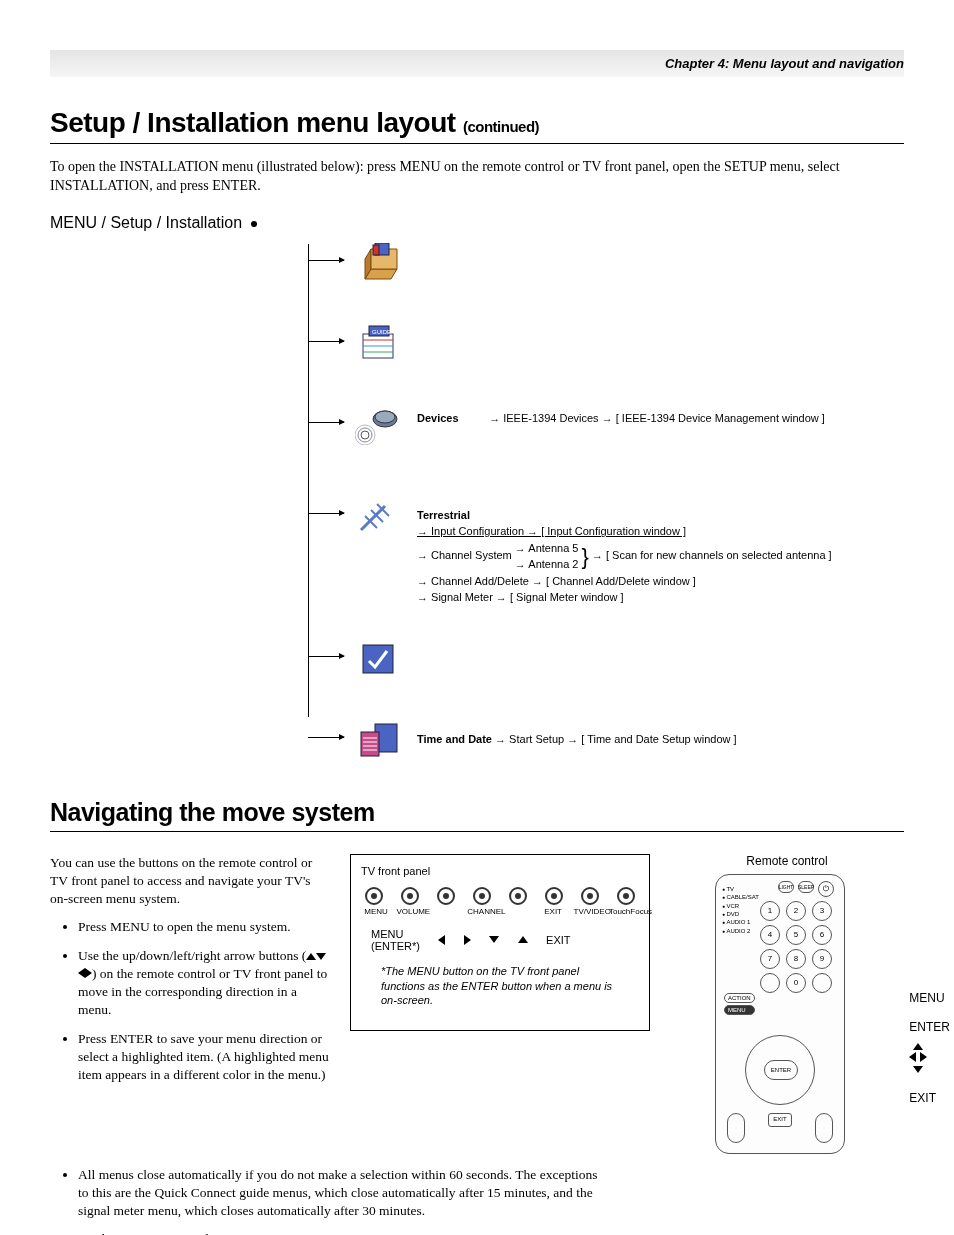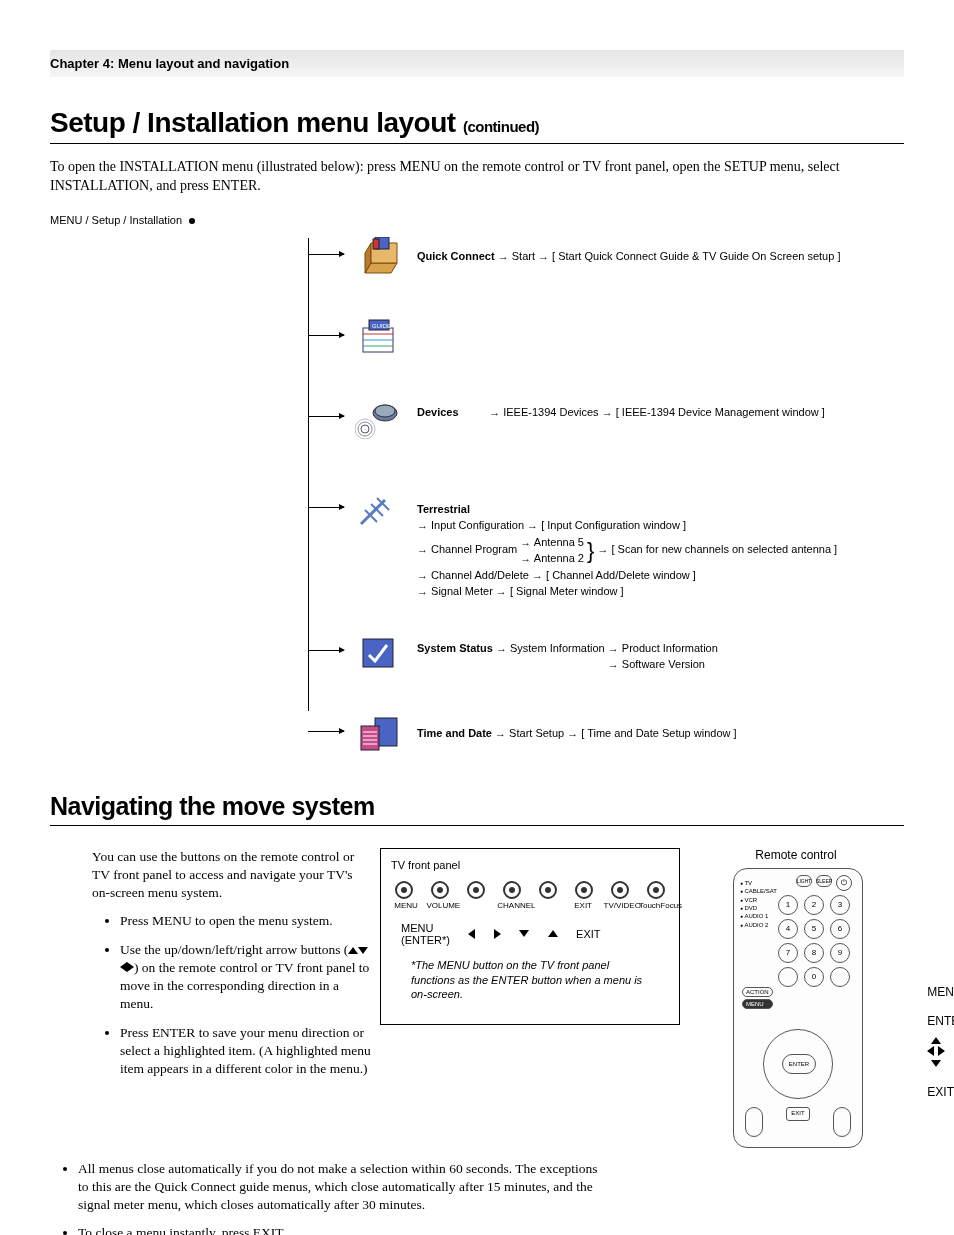--- a/index.html
+++ b/index.html
@@ -7,22 +7,23 @@
     font-family: Arial, Helvetica, sans-serif;
     font-size: 12px;
     color: #000;
     background: #fff;
     width: 954px;
     margin: 0 auto;
     padding: 50px 50px 30px 50px;
   }
   .chapter-bar {
     background: linear-gradient(to bottom, #e5e5e5, #f5f5f5);
-    text-align: left;
+    text-align: right;
     font-weight: bold;
+    font-style: italic;
     font-size: 13px;
     padding: 6px 0;
     margin-bottom: 30px;
   }
   h1 {
     font-family: "Arial Narrow", Arial, sans-serif;
     font-weight: bold;
     font-size: 28px;
     letter-spacing: -0.5px;
     border-bottom: 1px solid #000;
@@ -33,21 +34,21 @@
     font-size: 15px;
     font-weight: bold;
   }
   .intro {
     font-family: Georgia, "Times New Roman", serif;
     font-size: 14px;
     line-height: 1.35;
     margin-bottom: 18px;
   }
   .breadcrumb {
-    font-size: 11px;
+    font-size: 16px;
     margin-bottom: 4px;
   }
   .dot { display:inline-block; width:6px; height:6px; background:#000; border-radius:50%; vertical-align:middle; margin:0 4px; }
   .menu-diagram {
     position: relative;
     margin-left: 0px;
     margin-bottom: 30px;
   }
   .menu-row {
     display: flex;
@@ -85,22 +86,21 @@
     font-weight: bold;
     font-size: 25px;
     letter-spacing: -0.5px;
     border-bottom: 1px solid #000;
     padding-bottom: 4px;
     margin-bottom: 22px;
     margin-top: 10px;
   }
   .nav-section {
     display: flex;
-    gap: 8px;
-    margin-left: 42px;
+    gap: 20px;
   }
   .nav-left {
     flex: 0 0 280px;
     font-family: Georgia, "Times New Roman", serif;
     font-size: 13.5px;
     line-height: 1.35;
   }
   .nav-left ul { list-style: disc; padding-left: 28px; margin-top: 10px; }
   .nav-left li { margin-bottom: 10px; }
   .nav-middle {
@@ -243,24 +243,20 @@
     <div class="arrow-col"></div>
     <div class="icon-box">
       <svg class="small-ico" viewBox="0 0 46 40">
           <polygon points="10,36 36,36 42,26 16,26" fill="#d9a24a" stroke="#7a4a10"></polygon>
           <polygon points="10,36 10,16 16,6 16,26" fill="#b97a2a" stroke="#7a4a10"></polygon>
           <polygon points="16,6 42,6 42,26 16,26" fill="#e8b86a" stroke="#7a4a10"></polygon>
           <rect x="20" y="0" width="14" height="12" fill="#4a64c4" stroke="#223"></rect>
           <rect x="18" y="2" width="6" height="10" fill="#c33" stroke="#223"></rect>
         </svg>
     </div>
-    <div class="menu-text">
-      <span class="bold">Quick Connect</span>
-      <span class="arr">→  Start  →   [ Start Quick Connect Guide &amp; TV Guide On Screen setup ]</span>
-    </div>
   </div>
 
   <div class="menu-row">
     <div class="hstem ahead-r" style="left:258px; top:24px; width:36px;"></div>
     <div class="arrow-col"></div>
     <div class="icon-box">
       <svg class="small-ico" viewBox="0 0 46 40">
           <rect x="8" y="10" width="30" height="24" fill="#fff" stroke="#336"></rect>
           <line x1="8" y1="16" x2="38" y2="16" stroke="#c33"></line>
           <line x1="8" y1="22" x2="38" y2="22" stroke="#39c"></line>
@@ -300,22 +296,22 @@
           <line x1="6" y1="34" x2="30" y2="10" stroke="#5a7ac4" stroke-width="3"></line>
           <line x1="10" y1="20" x2="22" y2="32" stroke="#5a7ac4" stroke-width="2"></line>
           <line x1="16" y1="14" x2="28" y2="26" stroke="#5a7ac4" stroke-width="2"></line>
           <line x1="22" y1="8" x2="34" y2="20" stroke="#5a7ac4" stroke-width="2"></line>
         </svg>
     </div>
     <div class="menu-text" style="padding-top:0;">
       <span class="bold" style="display:inline-block; vertical-align:top; padding-top:28px;">Terrestrial</span>
       &nbsp;&nbsp;&nbsp;&nbsp;&nbsp;&nbsp;
       <span style="display:inline-block; vertical-align:top;">
-        <span style="display:block;">→ <span>Input Configuration  →  [ Input Configuration window ]</span></span>
-        <span style="display:block;">→ <span>Channel Program</span>
+        <span style="display:block;text-decoration:underline;">→ <span>Input Configuration  →  [ Input Configuration window ]</span></span>
+        <span style="display:block;">→ <span>Channel System</span>
           <span style="display:inline-block; vertical-align:top;">
             <span style="display:block;">→ <span>Antenna 5</span></span>
             <span style="display:block;">→ <span>Antenna 2</span></span>
           </span>
           <span class="brace">}</span>
           <span>→ [ Scan for new channels on selected antenna ]</span>
         </span>
         <span style="display:block;">→ <span>Channel Add/Delete  →  [ Channel Add/Delete window ]</span></span>
         <span style="display:block;">→ <span>Signal Meter  →   [ Signal Meter window ]</span></span>
       </span>
@@ -323,28 +319,20 @@
   </div>
 
   <div class="menu-row">
     <div class="hstem ahead-r" style="left:258px; top:24px; width:36px;"></div>
     <div class="arrow-col"></div>
     <div class="icon-box">
       <svg class="small-ico" viewBox="0 0 46 40">
           <rect x="8" y="6" width="30" height="28" fill="#4a64c4" stroke="#223"></rect>
           <polyline points="14,22 20,28 32,12" fill="none" stroke="#fff" stroke-width="3"></polyline>
         </svg>
-    </div>
-    <div class="menu-text" style="padding-top:14px;">
-      <span class="bold">System Status</span>
-      <span>→ System Information</span>
-      <span style="display:inline-block; vertical-align:top;">
-        <span style="display:block;">→ <span>Product Information</span></span>
-        <span style="display:block;">→ <span>Software Version</span></span>
-      </span>
     </div>
   </div>
 
   <div class="menu-row" style="margin-bottom:10px;">
     <div class="hstem ahead-r" style="left:258px; top:24px; width:36px;"></div>
     <div class="arrow-col"></div>
     <div class="icon-box">
       <svg class="small-ico" viewBox="0 0 46 40">
           <rect x="20" y="4" width="22" height="28" fill="#4a64c4" stroke="#223"></rect>
           <rect x="6" y="12" width="18" height="24" fill="#c74a8a" stroke="#223"></rect>

